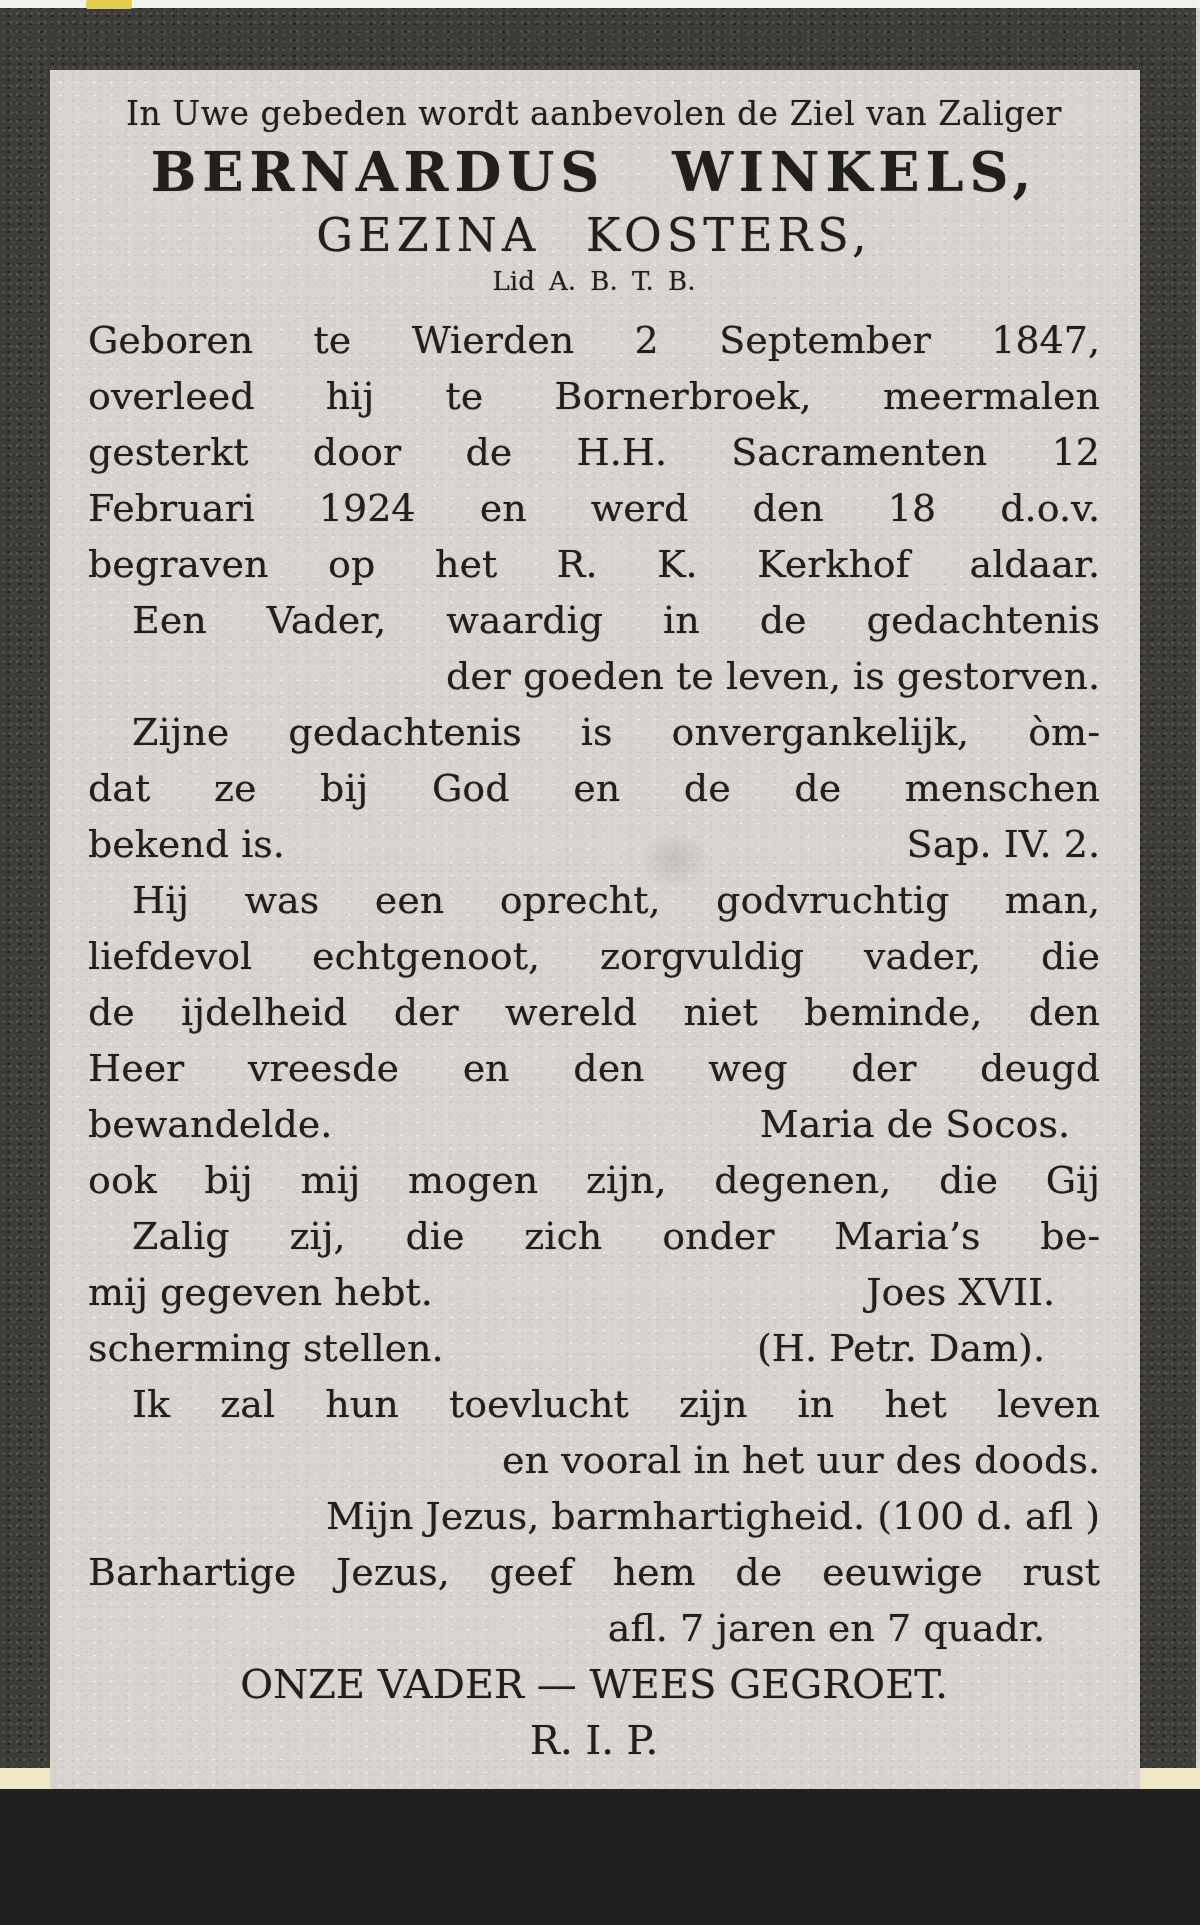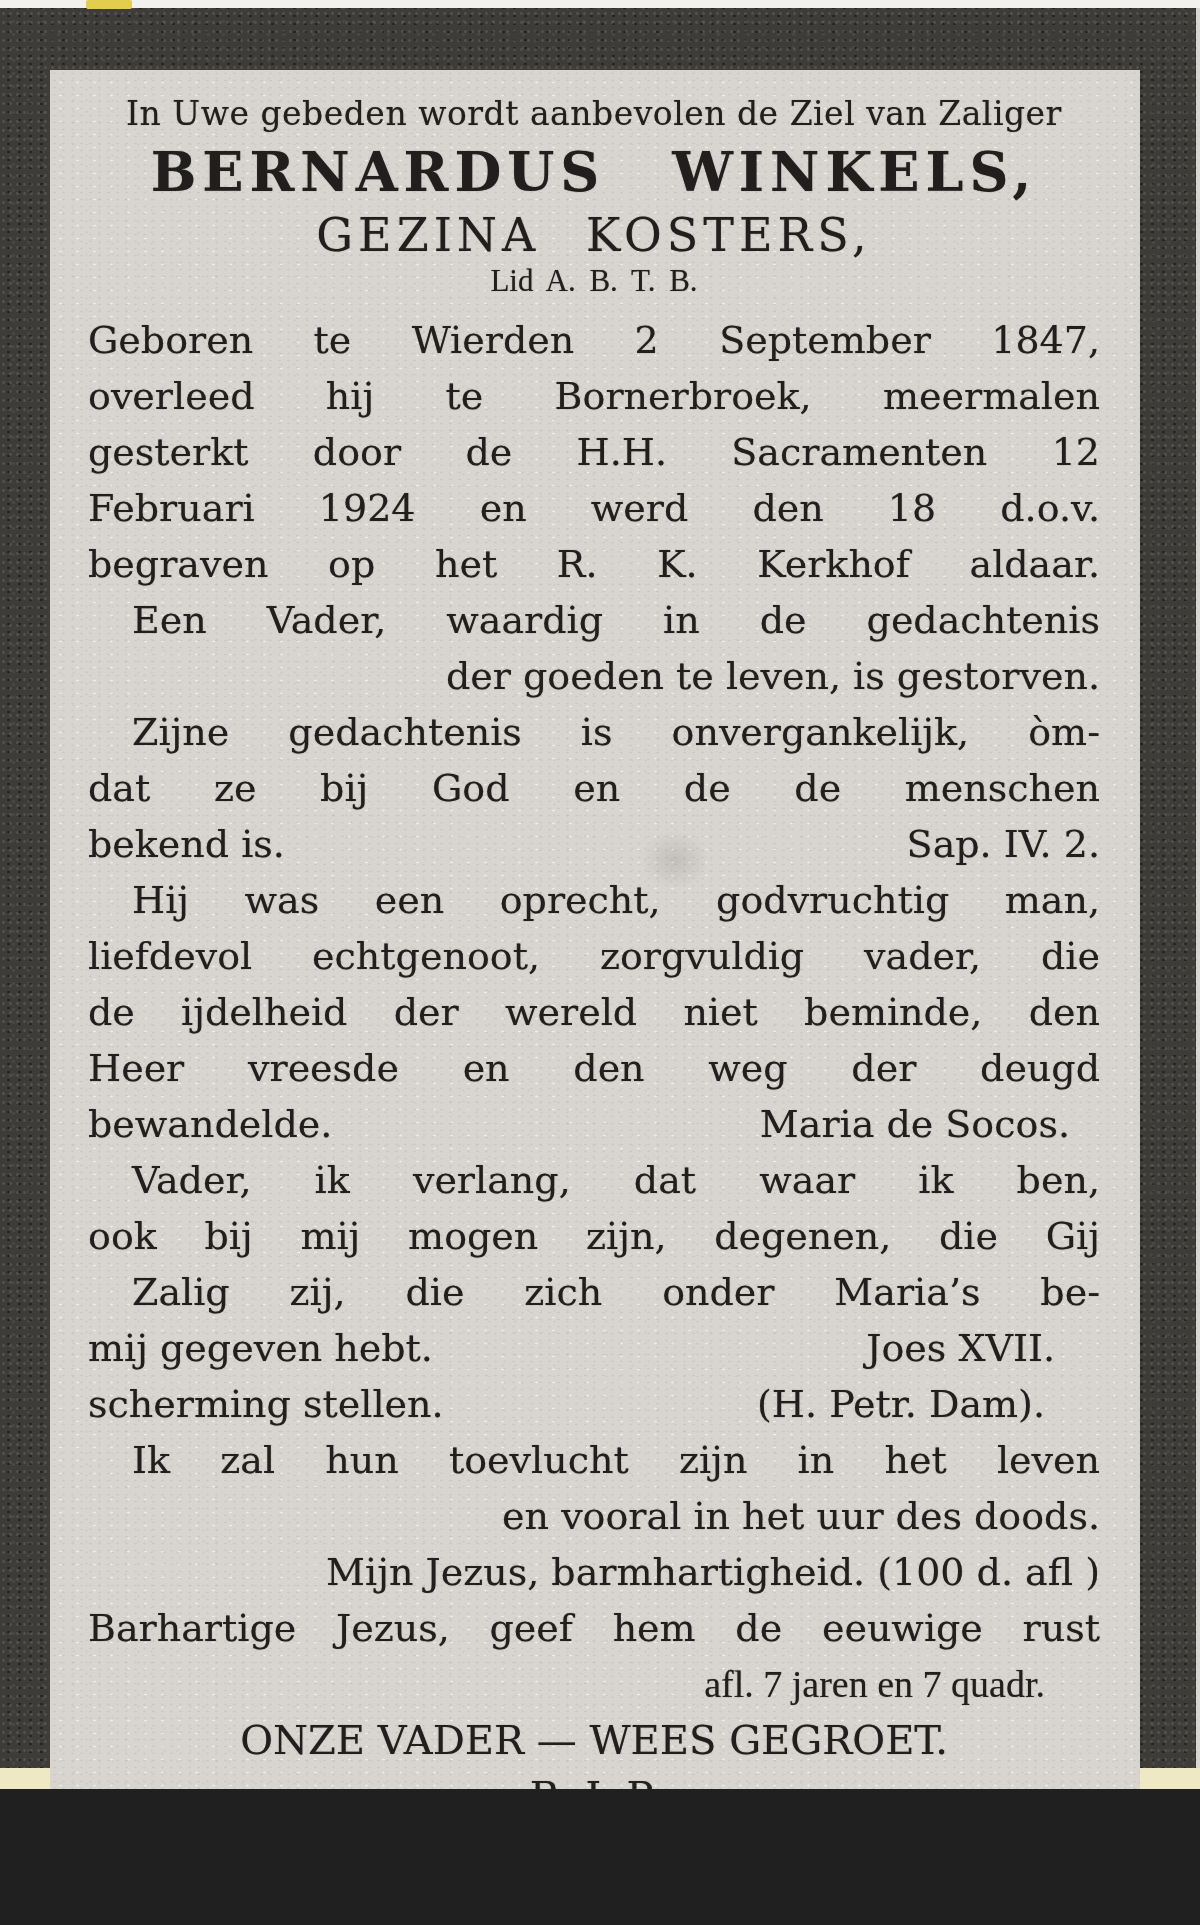--- a/index.html
+++ b/index.html
@@ -50,27 +50,27 @@
   .smudge { position:absolute; border-radius:50%; pointer-events:none; }
   .smudge.s1 { left:640px; top:830px; width:70px; height:60px;
     background:radial-gradient(rgba(40,38,35,0.12), transparent 70%); }
 
   .hl { text-align:center; }
   .intro      { font-size:33px; line-height:40px; margin-bottom:8px; letter-spacing:0.5px; }
   .name       { font-size:54px; line-height:60px; font-weight:bold;
                 letter-spacing:6px; word-spacing:42px; margin-bottom:6px; }
   .relation   { font-size:39px; line-height:46px; word-spacing:10px; margin-bottom:4px; }
   .spouse     { font-size:46px; line-height:54px; letter-spacing:5px; word-spacing:26px; }
-  .membership { font-size:31px; line-height:38px; word-spacing:6px; margin-bottom:12px;font-family:Liberation Serif, serif; }
+  .membership { font-size:26px; line-height:38px; word-spacing:6px; margin-bottom:12px; }
 
   .bl { font-size:38px; line-height:56px; }
   .j  { text-align:justify; text-align-last:justify; }
   .l  { text-align:right; }
   .i  { text-indent:44px; }
-  .r  { text-align:right; padding-right:55px;font-family:Liberation Serif, serif; }
+  .r  { text-align:right; padding-right:55px; }
   .c  { text-align:center; }
   .small { font-size:40px; }
   .split { display:flex; justify-content:space-between; align-items:baseline; }
   .split .cite { white-space:nowrap; }
   .mr30 { margin-right:30px; }
   .mr45 { margin-right:45px; }
   .mr55 { margin-right:55px; }
 </style>
 </head>
 <body>
@@ -105,21 +105,20 @@
 
     <div class="bl j i">Hij was een oprecht, godvruchtig man,</div>
     <div class="bl j">liefdevol echtgenoot, zorgvuldig vader, die</div>
     <div class="bl j">de ijdelheid der wereld niet beminde, den</div>
     <div class="bl j">Heer vreesde en den weg der deugd</div>
     <div class="bl split">
       <span>bewandelde.</span>
       <span class="cite mr30">Maria de Socos.</span>
     </div>
 
-    <div class="bl j i">Vader, ik verlang, dat waar ik ben,</div>
     <div class="bl j">ook bij mij mogen zijn, degenen, die Gij</div>
     <div class="bl j i">Zalig zij, die zich onder Maria’s be-</div>
 
     <div class="bl split">
       <span>mij gegeven hebt.</span>
       <span class="cite mr45">Joes XVII.</span>
     </div>
     <div class="bl split">
       <span>scherming stellen.</span>
       <span class="cite mr55">(H. Petr. Dam).</span>

